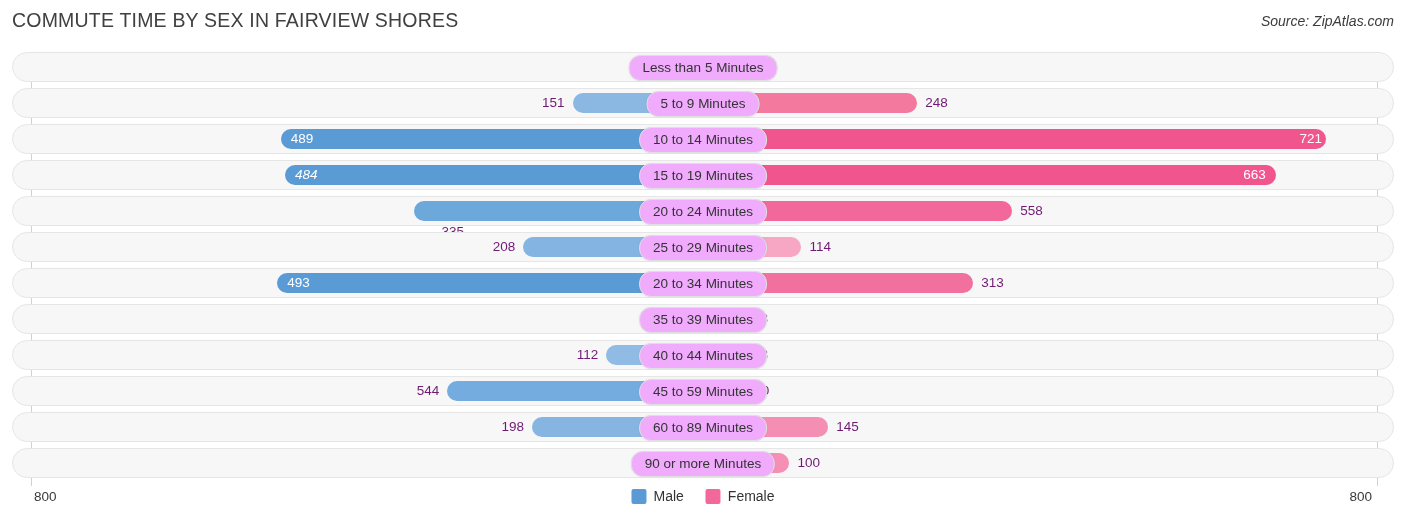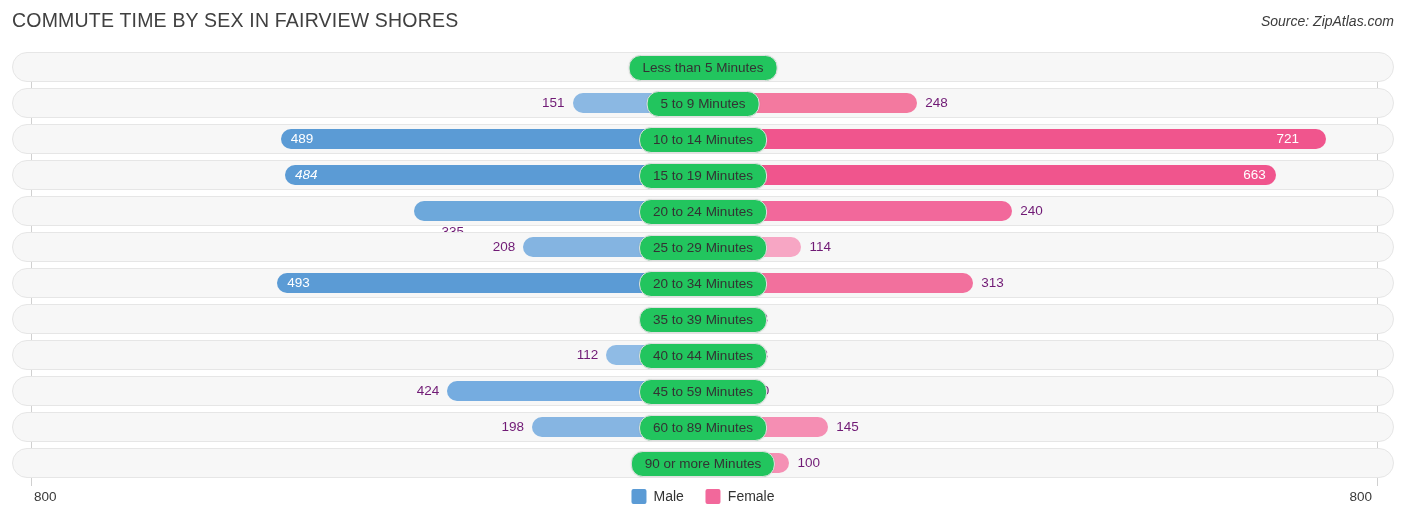--- a/index.html
+++ b/index.html
@@ -65,21 +65,21 @@
   .val-in{color:#ffffff;}
   .val-male-out{ text-align:right; }
   .val-female-out{ text-align:left; }
 
   
   .cat{
     position:absolute;top:3px;left:50%;
     transform:translateX(-50%);
     height:24px;line-height:24px;
     padding:0 13px;
-    background:#22c55e;
+    background:#f0abfc;
     border:1px solid #e0e0e0;
     border-radius:12px;
     font-size:13.5px;color:#333333;
     white-space:nowrap;
     box-shadow:0 0 2px rgba(0,0,0,.07);
   }
 
   
   .axis-label{
     position:absolute;top:489px;
@@ -123,37 +123,37 @@
         <div class="bar bar-female" style="width: 214.21px; background: rgb(243, 121, 159);"></div>
         <div class="val val-male-out val-out" style="right: 829.426px;">151</div>
         <div class="val val-female-out val-out" style="left: 913.21px;">248</div>
         <div class="cat">5 to 9 Minutes</div>
       </div>
       <div class="row" style="top: 72px;">
         <div class="track"></div>
         <div class="bar bar-male" style="width: 422.374px; background: rgb(91, 155, 213);"></div>
         <div class="bar bar-female" style="width: 622.764px; background: rgb(240, 85, 141);"></div>
         <div class="val val-male-out val-in" style="left: 278.626px; text-align: left;">489</div>
-        <div class="val val-female-out val-in" style="right: 95px; text-align: center;">721</div>
+        <div class="val val-female-out val-in" style="right: 72px; text-align: center;">721</div>
         <div class="cat">10 to 14 Minutes</div>
       </div>
       <div class="row" style="top: 108px;">
         <div class="track"></div>
         <div class="bar bar-male" style="width: 418.055px; background: rgb(91, 155, 213);"></div>
         <div class="bar bar-female" style="width: 572.666px; background: rgb(240, 85, 141);"></div>
         <div class="val val-male-out val-in" style="left: 282.945px; text-align: left; font-style: italic;">484</div>
         <div class="val val-female-out val-in" style="right: 128.334px; text-align: right;">663</div>
         <div class="cat">15 to 19 Minutes</div>
       </div>
       <div class="row" style="top: 144px;">
         <div class="track"></div>
         <div class="bar bar-male" style="width: 289.356px; background: rgb(109, 168, 219);"></div>
         <div class="bar bar-female" style="width: 309.223px; background: rgb(242, 104, 155);"></div>
         <div class="val val-male-out val-out" style="right: 930px; margin-top: 21px;">335</div>
-        <div class="val val-female-out val-out" style="left: 1008.22px;">240</div>
+        <div class="val val-female-out val-out" style="left: 1008.22px;">558</div>
         <div class="cat">20 to 24 Minutes</div>
       </div>
       <div class="row" style="top: 180px;">
         <div class="track"></div>
         <div class="bar bar-male" style="width: 179.66px; background: rgb(132, 180, 225);"></div>
         <div class="bar bar-female" style="width: 98.4675px; background: rgb(247, 166, 196);"></div>
         <div class="val val-male-out val-out" style="right: 878.66px;">208</div>
         <div class="val val-female-out val-out" style="left: 797.467px;">114</div>
         <div class="cat">25 to 29 Minutes</div>
       </div>
@@ -178,21 +178,21 @@
         <div class="bar bar-male" style="width: 96.74px; background: rgb(143, 187, 229);"></div>
         <div class="bar bar-female" style="width: 42px; background: rgb(244, 140, 177);"></div>
         <div class="val val-male-out val-out" style="right: 795.74px;">112</div>
         <div class="val val-female-out val-out" style="left: 741px;">33</div>
         <div class="cat">40 to 44 Minutes</div>
       </div>
       <div class="row" style="top: 324px;">
         <div class="track"></div>
         <div class="bar bar-male" style="width: 255.67px; background: rgb(117, 172, 224);"></div>
         <div class="bar bar-female" style="width: 43.1875px; background: rgb(244, 140, 177);"></div>
-        <div class="val val-male-out val-out" style="right: 954.67px;">424</div>
+        <div class="val val-male-out val-out" style="right: 954.67px;">544</div>
         <div class="val val-female-out val-out" style="left: 742.188px;">50</div>
         <div class="cat">45 to 59 Minutes</div>
       </div>
       <div class="row" style="top: 360px;">
         <div class="track"></div>
         <div class="bar bar-male" style="width: 171.023px; background: rgb(134, 181, 226);"></div>
         <div class="bar bar-female" style="width: 125.244px; background: rgb(245, 142, 179);"></div>
         <div class="val val-male-out val-out" style="right: 870.023px;">198</div>
         <div class="val val-female-out val-out" style="left: 824.244px;">145</div>
         <div class="cat">60 to 89 Minutes</div>

